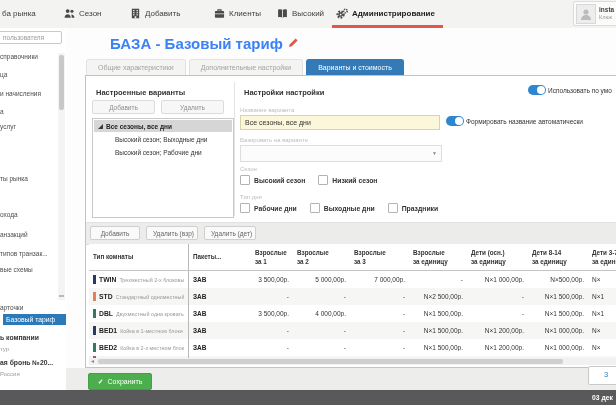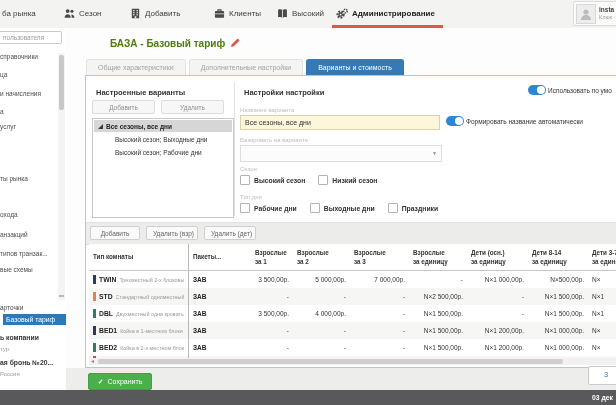--- a/index.html
+++ b/index.html
@@ -49,21 +49,21 @@
   .sb-item.bold{font-weight:bold;color:#333;font-size:6.8px;}
   .sb-item.muted{color:#9a9a9a;font-size:6px;}
   .sb-item.selected{left:3px;right:0;background:#2a7ab9;color:#fff;padding:2px 3px;font-size:6.8px;}
   .sb-scroll{position:absolute;left:58px;top:25px;width:7px;height:247px;background:#f4f4f3;}
   .sb-thumb{position:absolute;left:1px;top:2px;width:5px;height:55px;background:#c8c8c8;border-radius:2px;}
   .sb-end{position:absolute;left:1px;bottom:3px;width:5px;height:2px;background:#b9b9b9;}
   
   .main{position:absolute;left:66px;top:28px;right:0;bottom:15px;background:#fdfdfd;}
   .mainfooter{position:absolute;left:0;right:0;top:340px;height:22px;background:#ededeb;}
   .pagetitle-row{position:absolute;left:22px;top:6px;display:flex;align-items:center;gap:5px;}
-  .pagetitle-row h1{font-size:10px;font-weight:bold;color:#4d7c0f;margin:0;white-space:nowrap;padding-left:22px;}
+  .pagetitle-row h1{font-size:15px;font-weight:bold;color:#3b82f6;margin:0;white-space:nowrap;padding-left:22px;}
   .tabs{position:absolute;left:20px;top:31px;display:flex;gap:3px;}
   .tab{padding:4px 11px;font-size:7px;color:#a3a3a3;background:#f4f4f3;border:1px solid #e2e2e2;border-bottom:none;
        border-radius:3px 3px 0 0;cursor:pointer;white-space:nowrap;}
   .tab.active{background:#337ab7;border-color:#337ab7;color:#fff;}
   .card{position:absolute;left:19px;top:47px;right:-2px;bottom:22px;background:#fff;border:1px solid #aac8e0;}
   .panel-h{position:absolute;top:8px;font-size:7.5px;font-weight:bold;color:#333;margin:4px;white-space:nowrap;}
   .ph-left{left:6px;}
   .ph-right{left:154px;}
   .btnrow{position:absolute;left:6px;top:24px;display:flex;gap:6px;}
   .gbtn{width:63px;height:14px;font-size:6.5px;color:#8f8f8f;background:#f7f7f7;border:1px solid #dcdcdc;

